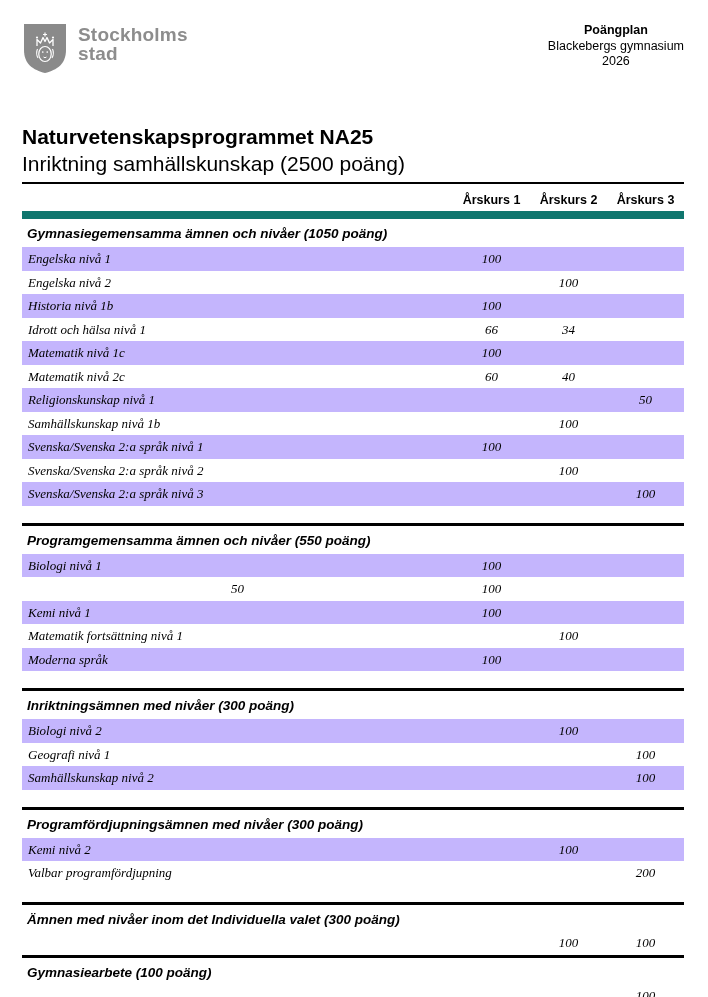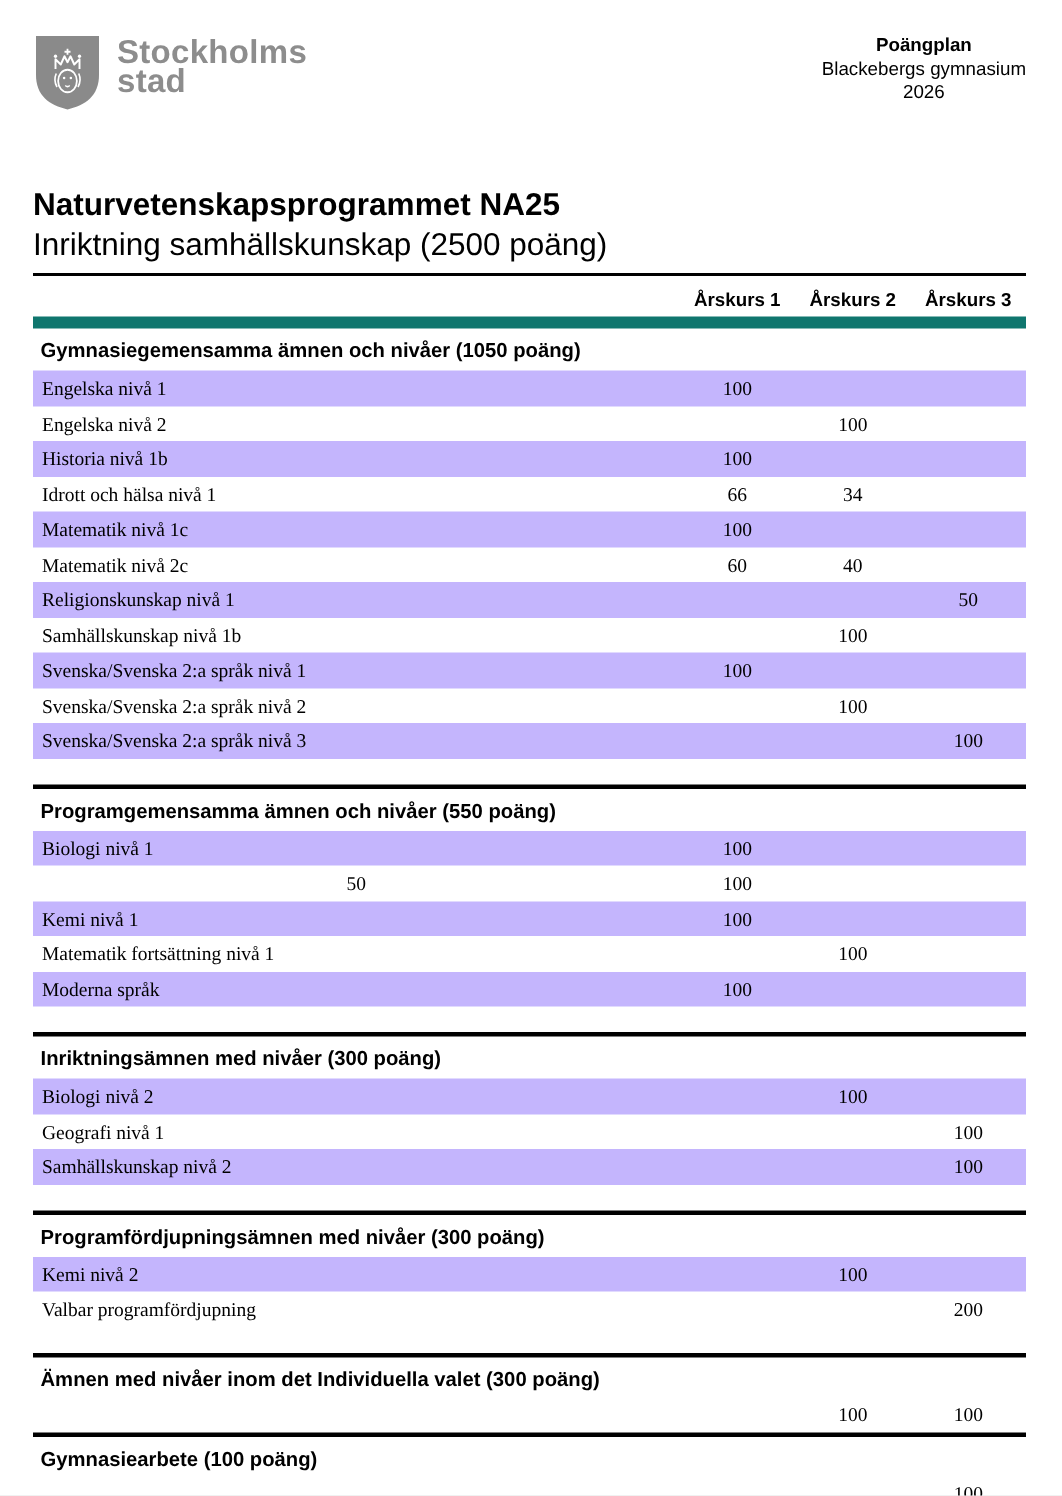--- a/index.html
+++ b/index.html
@@ -7,38 +7,38 @@
     width:708px;height:997px;background:#ffffff;margin:0 auto;
     box-sizing:border-box;padding:22px 24px 0 22px;position:relative;
     font-family:"Liberation Sans",sans-serif;color:#000;
   }
   
   .top{display:flex;justify-content:space-between;align-items:flex-start;}
   .brand{display:flex;align-items:flex-start;}
   .brand svg{display:block;}
   .brand-name{
     margin-left:10px;margin-top:3px;
-    font-size:22px;line-height:19px;font-weight:bold;letter-spacing:.2px;
+    font-size:19px;line-height:19px;font-weight:bold;letter-spacing:.2px;
     color:#8d8d8d;
   }
   .meta{text-align:center;font-size:12.5px;line-height:15.5px;padding-top:1px;}
   .meta .meta-type{font-weight:bold;}
   
   .title-block{margin-top:49px;border-bottom:2px solid #000;padding-bottom:5px;}
   .title-block h1{margin:0;font-size:21px;line-height:26px;font-weight:bold;}
   .title-block .subtitle{font-size:21px;line-height:27px;font-weight:normal;}
   
   .grid{display:grid;grid-template-columns:1fr 77px 77px 77px;}
   .colhead{
     margin-top:9px;border-bottom:8px solid #0f766e;
     font-size:12.5px;font-weight:bold;align-items:end;padding-bottom:4px;
   }
   .colhead .num{text-align:center;}
   .num{text-align:center;}
-  .tbl-section{border-top:3px solid #000;margin-top:17px;}
+  .tbl-section{border-top:3px solid #000;margin-top:17px;font-style:italic;}
   .tbl-section:first-child{border-top:none;margin-top:0;}
   .tbl-section.tight{margin-top:2px;}
   .sec-title{
     margin:0;font-size:13.5px;font-weight:bold;line-height:18px;
     padding:6px 0 4px 5px;
   }
   .row{
     font-family:"Liberation Serif",serif;font-size:13px;
     height:23.5px;line-height:23.5px;
   }

